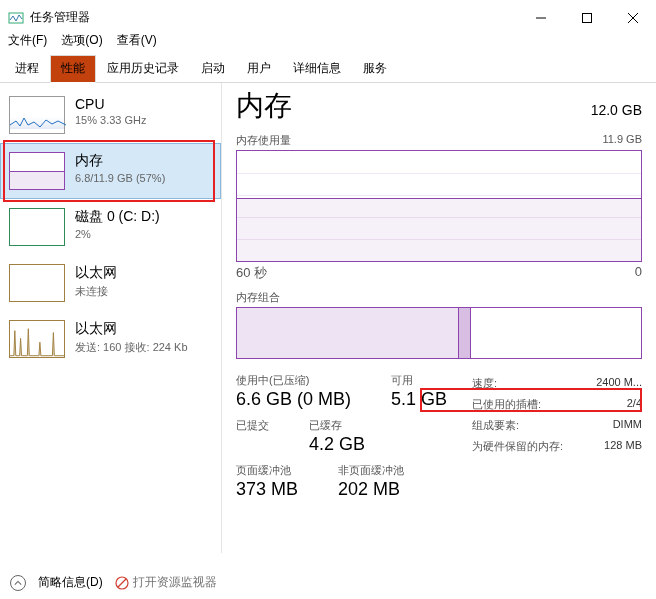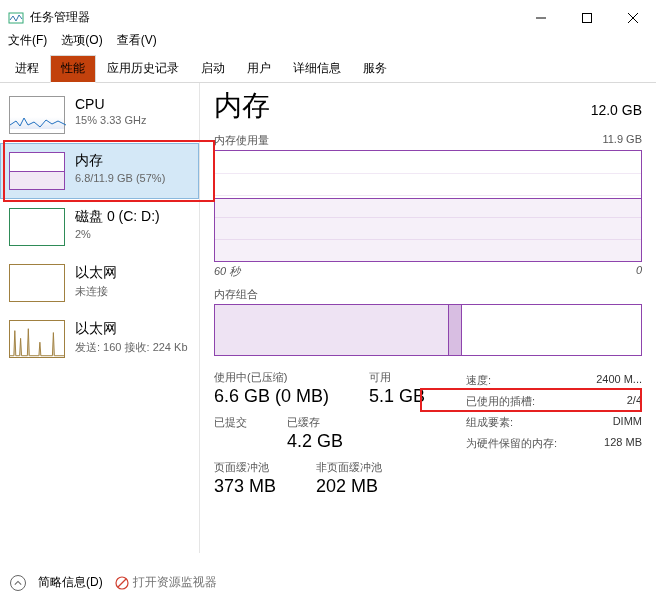--- a/index.html
+++ b/index.html
@@ -12,21 +12,21 @@
 .win-btn { width: 46px; height: 30px; display: flex; align-items: center; justify-content: center; }
 .win-btn svg { width: 10px; height: 10px; }
 
 .menubar { height: 20px; display: flex; align-items: center; padding: 0 8px; gap: 14px; font-size: 12px; }
 
 .tabs { display: flex; border-bottom: 1px solid #d9d9d9; padding-left: 4px; margin-top: 4px; }
 .tab { padding: 4px 10px 5px 10px; font-size: 12px; border: 1px solid transparent; border-bottom: none; position: relative; top: 1px; font-family: Liberation Mono, monospace; }
 .tab.active { border-color: #d9d9d9; background: #c2410c; border-bottom: 1px solid #fff; }
 
 .body { display: flex; height: 470px; }
-.sidebar { width: 200px; border-right: 1px solid #e5e5e5; padding-top: 4px; overflow: hidden; }
+.sidebar { width: 222px; border-right: 1px solid #e5e5e5; padding-top: 4px; overflow: hidden; }
 .side-item { display: flex; padding: 8px 8px 8px 8px; gap: 10px; align-items: flex-start; border: 1px solid transparent; }
 .side-item.selected { background: #d4e8f7; border: 1px solid #8bb9de; }
 .side-icon { width: 56px; height: 38px; border: 1px solid #999; background: #fff; position: relative; flex-shrink: 0; }
 .side-icon.cpu-icon::after { content: ""; position: absolute; left: 0; right: 0; bottom: 4px; height: 12px; background: linear-gradient(to top, rgba(80,120,200,0.15), transparent); }
 .side-icon.cpu-icon .line { position: absolute; left: 0; right: 0; bottom: 4px; height: 14px; }
 .side-icon.mem-icon { border-color: #8e44ad; }
 .side-icon.mem-icon::after { content: ""; position: absolute; left: 0; right: 0; top: 50%; bottom: 0; background: rgba(142,68,173,0.12); border-top: 1px solid #8e44ad; }
 .side-icon.disk-icon { border-color: #2e8b57; }
 .side-icon.eth-icon { border-color: #a08040; }
 .side-icon.eth2-icon { border-color: #a08040; }
@@ -37,29 +37,29 @@
 
 .main { flex: 1; padding: 4px 14px 0 14px; position: relative; }
 .mem-header { display: flex; justify-content: space-between; align-items: baseline; }
 .mem-title { font-size: 28px; font-weight: 400; }
 .mem-total { font-size: 14px; }
 
 .chart-label-row { display: flex; justify-content: space-between; font-size: 11px; color: #555; margin-top: 8px; }
 .usage-chart { height: 112px; border: 1px solid #8e44ad; margin-top: 2px; position: relative; background: #fff; }
 .usage-chart .grid-h { position: absolute; left: 0; right: 0; border-top: 1px solid rgba(142,68,173,0.12); }
 .usage-chart .fill { position: absolute; left: 0; right: 0; bottom: 0; top: 43%; background: rgba(142,68,173,0.08); border-top: 1px solid #8e44ad; }
-.chart-bottom-row { display: flex; justify-content: space-between; font-size: 11px; color: #555; margin-top: 2px; font-style: italic; }
+.chart-bottom-row { display: flex; justify-content: space-between; font-size: 13px; color: #555; margin-top: 2px; }
 
 .comp-label { font-size: 11px; color: #555; margin-top: 8px; }
 .comp-chart { height: 52px; border: 1px solid #8e44ad; margin-top: 2px; position: relative; background: #fff; }
 .comp-chart .seg { position: absolute; top: 0; bottom: 0; }
 .comp-chart .seg.inuse { left: 0; width: 55%; background: rgba(142,68,173,0.15); border-right: 1px solid #8e44ad; }
 .comp-chart .seg.mod { left: 55%; width: 3%; background: rgba(142,68,173,0.35); border-right: 1px solid #8e44ad; }
 
-.stats { display: flex; margin-top: 14px; gap: 16px; }
+.stats { display: flex; margin-top: 14px; gap: 0; }
 .stats-left { width: 230px; }
 .stats-right { flex: 1; padding-left: 6px; }
 .stat-row { margin-bottom: 8px; }
 .stat-pair { display: flex; gap: 40px; }
 .stat-pair > div { flex: 0 0 auto; }
 .stat-label { font-size: 11px; color: #555; }
 .stat-value { font-size: 18px; margin-top: 1px; white-space: nowrap; }
 
 .spec-row { display: flex; justify-content: space-between; font-size: 11px; color: #333; padding: 3px 0; }
 .spec-row .spec-label { color: #555; }

